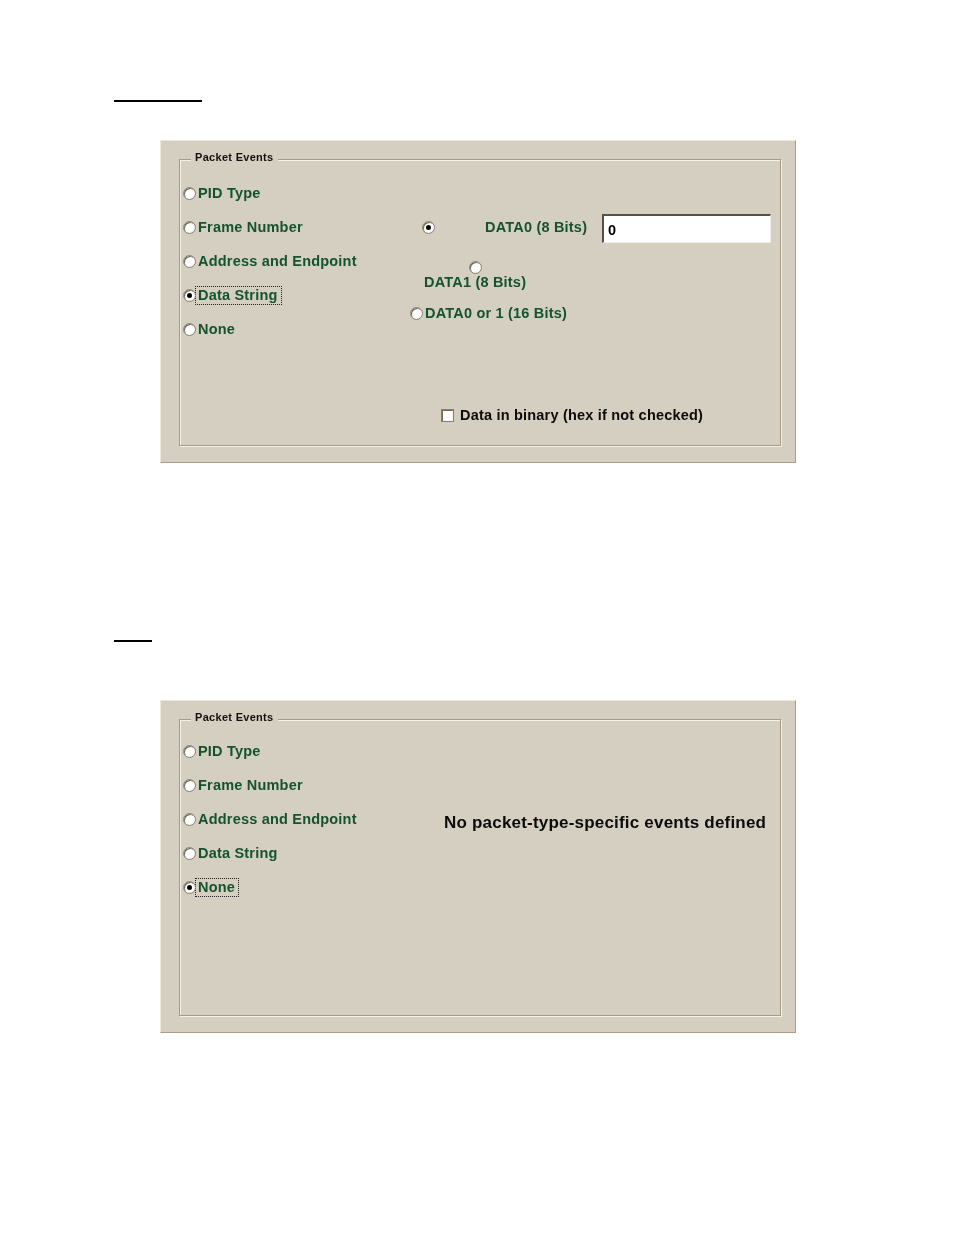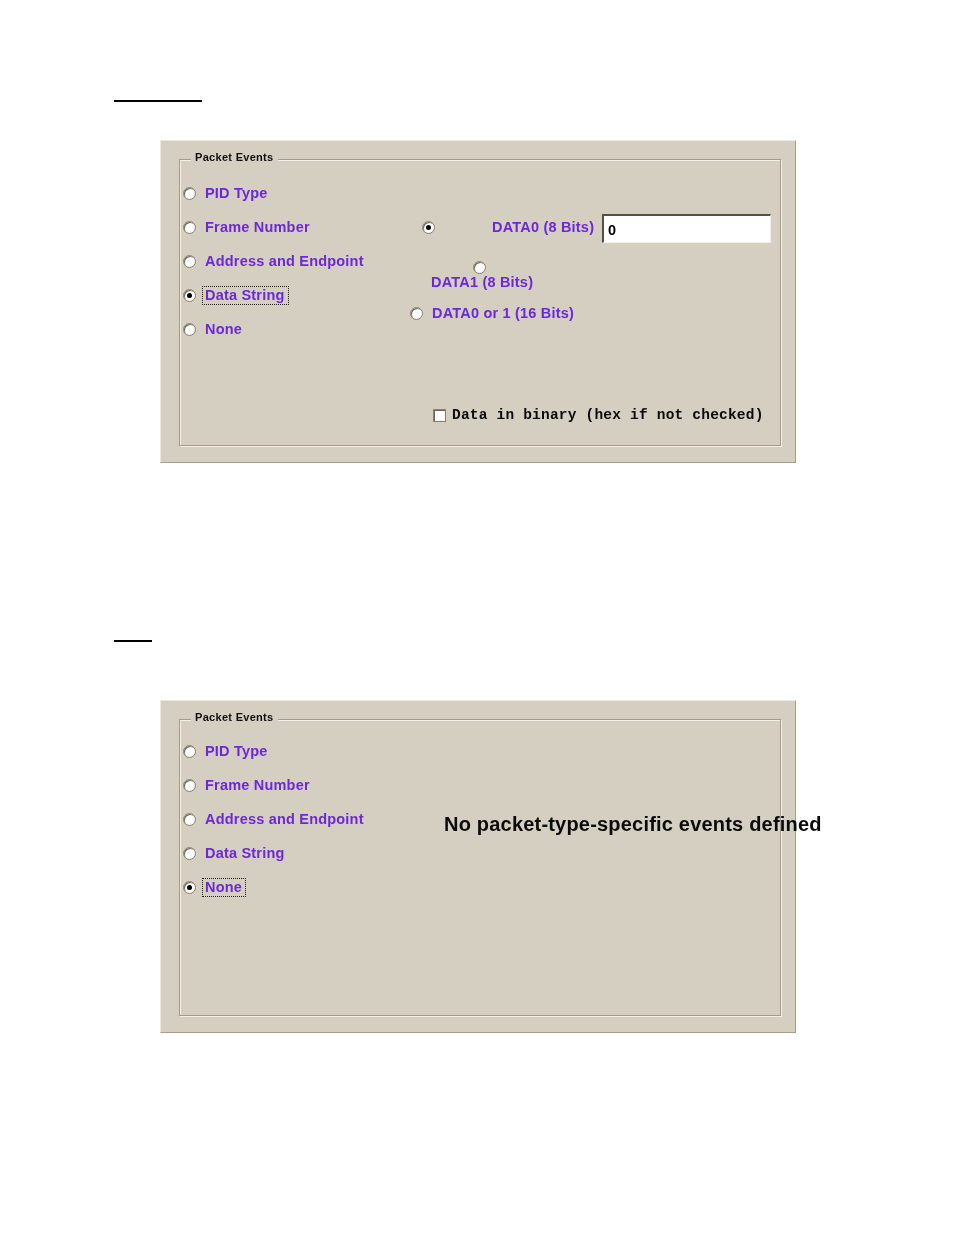--- a/index.html
+++ b/index.html
@@ -80,23 +80,23 @@
     left: 3px;
     top: 3px;
     width: 5px;
     height: 5px;
     border-radius: 50%;
     background: #000000;
   }
   .radio-label {
     font-size: 14.5px;
     font-weight: bold;
-    color: #6d28d9;
+    color: #14532d;
     letter-spacing: 0.2px;
-    margin-left: 7px;
+    margin-left: 0;
     padding: 1px 3px 1px 2px;
     line-height: 1.05;
   }
   .radio-label.focused {
     outline: 1px dotted #202020;
     outline-offset: 0px;
   }
 
   
   .check-row {
@@ -139,21 +139,21 @@
     color: #000000;
     padding: 2px 0 0 4px;
     line-height: 22px;
     outline: none;
     font-family: "Liberation Sans", sans-serif;
   }
 
   
   .static-text {
     position: absolute;
-    font-size: 20px;
+    font-size: 17px;
     font-weight: bold;
     color: #0b0b0b;
     letter-spacing: 0.2px;
     white-space: nowrap;
   }
 </style>
 </head>
 <body>
 
 <div class="hrule" style="left:114px; top:100px; width:88px;"></div>
@@ -199,21 +199,21 @@
     <span class="radio-label">DATA1 (8 Bits)</span>
   </div>
 
   <div class="radio-row" style="left:249px; top:164px;">
     <span class="radio-mark"></span>
     <span class="radio-label">DATA0 or 1 (16 Bits)</span>
   </div>
 
   <input class="textfield" type="text" style="left: 441px; top: 73px; width: 169px; height: 29px;" value="0">
 
-  <div class="check-row" style="left:272px; top:267px;font-family:Liberation Mono, monospace;">
+  <div class="check-row" style="left:280px; top:267px;">
     <span class="check-mark"></span>
     <span class="check-label">Data in binary (hex if not checked)</span>
   </div>
 
 </div>
 
 <div class="hrule" style="left:114px; top:640px; width:38px;"></div>
 
 <div class="panel" style="left:160px; top:700px; width:636px; height:333px;">
 

